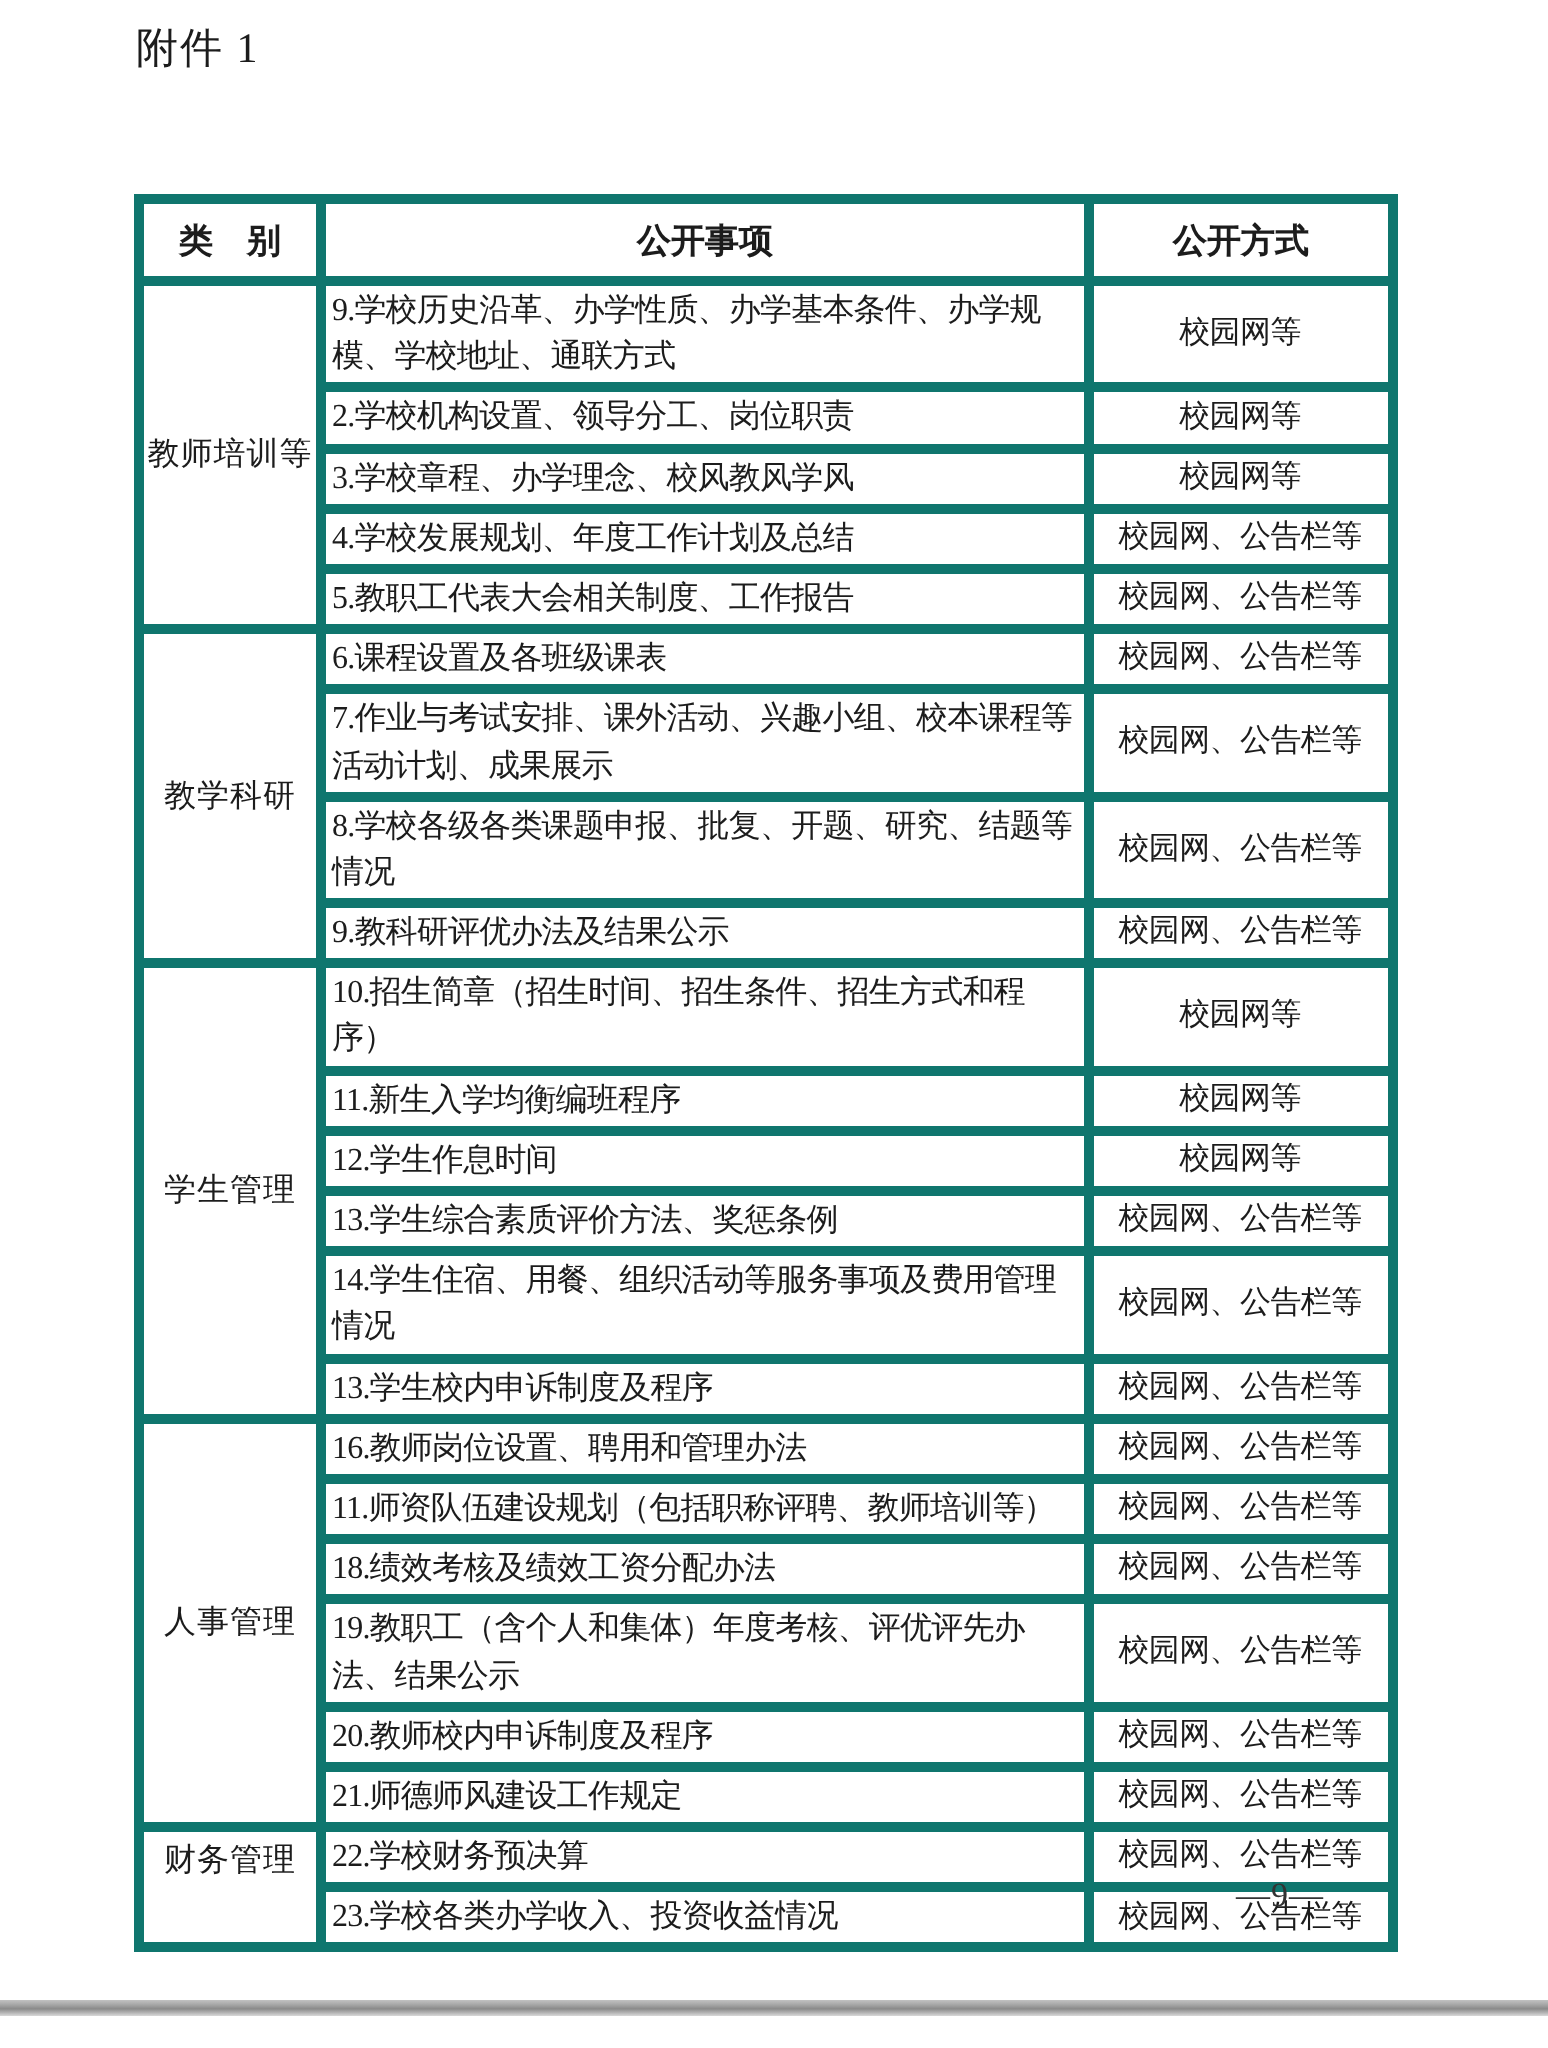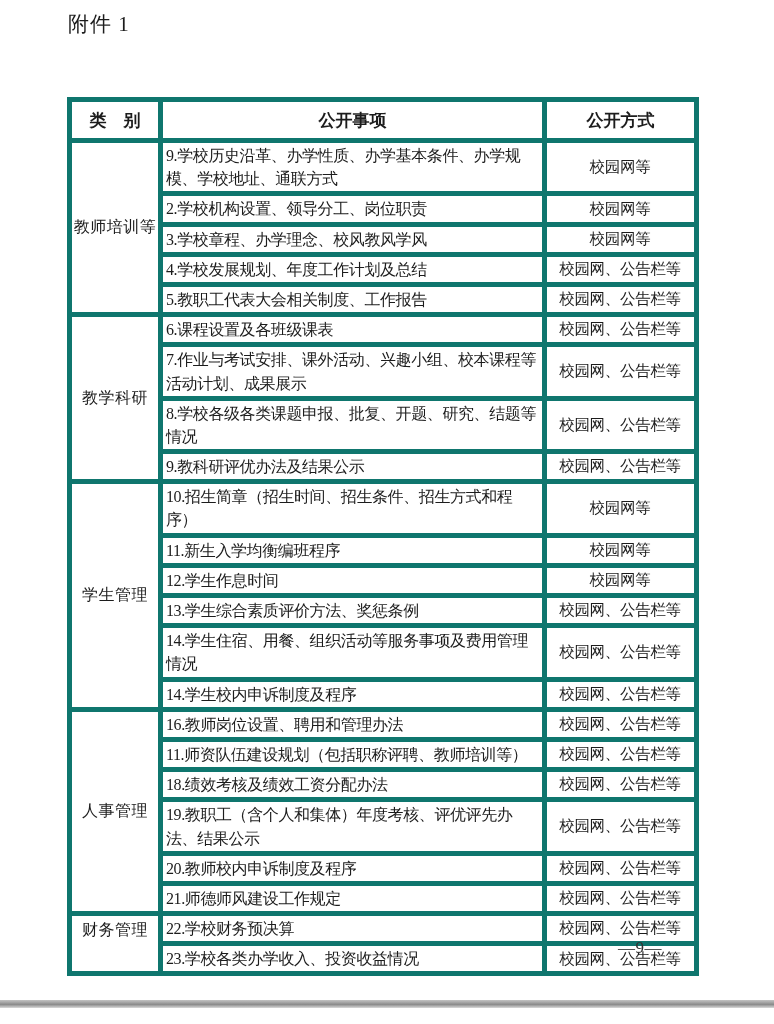--- a/index.html
+++ b/index.html
@@ -164,21 +164,21 @@
         </tr>
         <tr>
           <td class="col-item">13.学生综合素质评价方法、奖惩条例</td>
           <td class="col-method">校园网、公告栏等</td>
         </tr>
         <tr>
           <td class="col-item">14.学生住宿、用餐、组织活动等服务事项及费用管理情况</td>
           <td class="col-method">校园网、公告栏等</td>
         </tr>
         <tr>
-          <td class="col-item">14.学生校内申诉制度及程序</td>
+          <td class="col-item">13.学生校内申诉制度及程序</td>
           <td class="col-method">校园网、公告栏等</td>
         </tr>
         <tr>
           <td class="col-cat" rowspan="6">人事管理</td>
           <td class="col-item">16.教师岗位设置、聘用和管理办法</td>
           <td class="col-method">校园网、公告栏等</td>
         </tr>
         <tr>
           <td class="col-item">11.师资队伍建设规划（包括职称评聘、教师培训等）</td>
           <td class="col-method">校园网、公告栏等</td>

